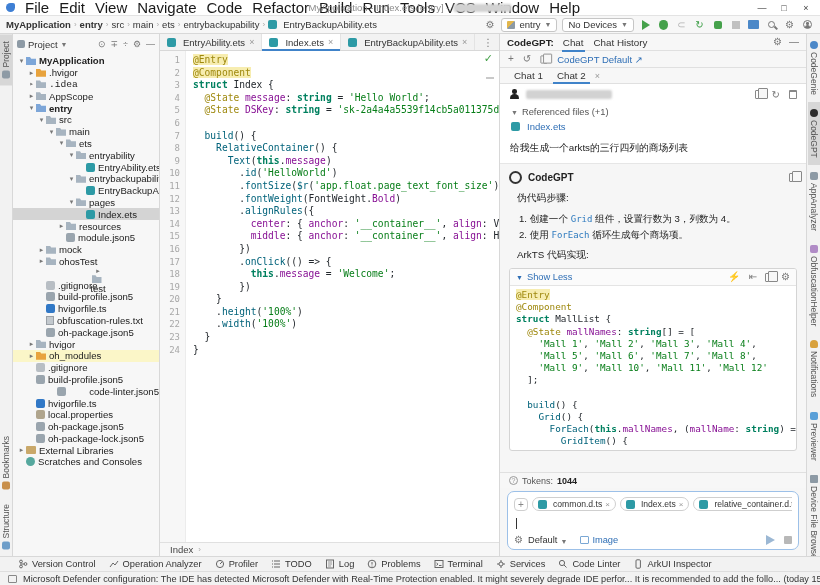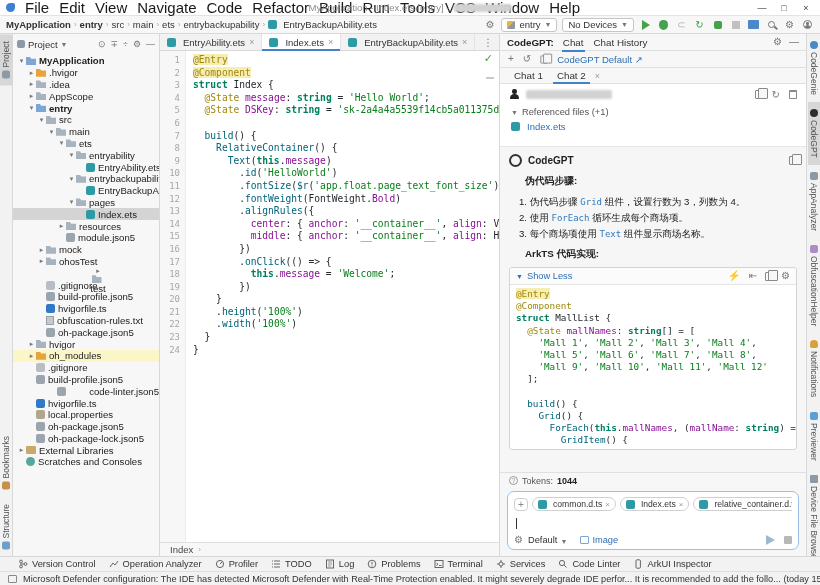--- a/index.html
+++ b/index.html
@@ -130,21 +130,21 @@
   .avatar::before { content:""; position:absolute; left:3.3px; top:0; width:4.5px; height:4.5px; border-radius:50%; background:#222; }
   .avatar::after { content:""; position:absolute; left:1px; top:5.2px; width:9px; height:5px; border-radius:5px 5px 1px 1px; background:#222; }
   .urow-icons { margin-left:auto; display:flex; gap:9px; color:#666; }
   .reffiles { display:flex; align-items:center; gap:4px; color:#555; font-size:9.3px; margin:7px 0 4px 2px; }
   .filelink { display:flex; align-items:center; gap:4px; color:#2e6eb5; font-size:9.5px; margin:0 0 7px 2px; }
   .umsg { font-size:9.8px; color:#222; padding:3px 1px 1px 1px; }
   .assistant { padding:7px 9px; }
   .arow { display:flex; align-items:center; gap:6px; margin-bottom:8px; }
   .gptlogo { width:13px; height:13px; border-radius:50%; border:2.2px solid #333; position:relative; flex:none; }
   .aname { font-weight:bold; font-size:10px; }
-  .ahead { font-weight:bold; font-size:9.8px; margin:6px 0 6px 16px; }
+  .ahead { font-weight:normal; font-size:9.8px; margin:6px 0 6px 8px; }
   .step { font-size:9.6px; line-height:15px; padding-left:10px; color:#222; }
   .st-ic { color:#2f7bbf; font-family:"DejaVu Sans Mono", monospace; font-size:9px; }
   .codecard { border:1px solid #d4d4d4; background:#fff; border-radius:3px; margin-top:5px; overflow:hidden; }
   .cc-head { height:17px; display:flex; align-items:center; padding:0 6px; gap:4px; border-bottom:1px solid #e4e4e4; background:#fbfbfb; }
   .showless { color:#2e6eb5; font-size:9.3px; }
   .cc-icons { margin-left:auto; display:flex; gap:8px; color:#888; align-items:center; }
   .gcode { padding:3px 6px; font-family:"DejaVu Sans Mono", monospace; font-size:9.3px; white-space:pre; overflow:hidden; }
   .gcl { height:12.2px; line-height:12.2px; }
   .tokens { height:16px; display:flex; align-items:center; gap:4px; padding:0 9px; border-top:1px solid #e0e0e0; background:#f7f7f7; flex:none; font-size:9px; color:#555; }
   .tokens b { color:#222; }
@@ -314,21 +314,21 @@
           <div class="trow" style="padding-left: 4px;">
             <span class="tchev">▾</span>
             <span class="fic project-icon"></span>
             <span class="tlabel bold">MyApplication</span>
           </div>
           <div class="trow" style="padding-left: 14px;">
             <span class="tchev">▸</span>
             <span class="fic folder-orange-icon"></span>
             <span class="tlabel">.hvigor</span>
           </div>
-          <div class="trow" style="padding-left: 14px;">
+          <div class="trow" style="padding-left: 14px; font-family: Liberation Mono, monospace;">
             <span class="tchev">▸</span>
             <span class="fic folder-icon"></span>
             <span class="tlabel">.idea</span>
           </div>
           <div class="trow" style="padding-left: 14px;">
             <span class="tchev">▸</span>
             <span class="fic folder-icon"></span>
             <span class="tlabel">AppScope</span>
           </div>
           <div class="trow" style="padding-left: 14px;">
@@ -580,35 +580,35 @@
             </span>
           </div>
           <div class="reffiles">
             <span class="chev-dn">▼</span>
             <span>Referenced files (+1)</span>
           </div>
           <div class="filelink">
             <span class="fic ets-file-icon"></span>
             <span>Index.ets</span>
           </div>
+          <div class="umsg">给我生成一个arkts的三行四列的商场列表</div>
         </div>
 
         <div class="assistant">
           <div class="arow">
             <span class="gptlogo"></span>
             <span class="aname">CodeGPT</span>
             <span class="urow-icons">
                 <span class="copyic"></span>
               </span>
           </div>
           <div class="ahead">伪代码步骤:</div>
           <div id="steps">
-              <div class="step"><span class="st-t">1. </span><span class="st-t">伪代码步骤 </span><span class="st-ic">Grid</span><span class="st-t"> 组件，设置行数为 3，列数为 4。</span></div>
+              <div class="step"><span class="st-t">1. </span><span class="st-t">创建一个 </span><span class="st-ic">Grid</span><span class="st-t"> 组件，设置行数为 3，列数为 4。</span></div>
               <div class="step"><span class="st-t">2. </span><span class="st-t">使用 </span><span class="st-ic">ForEach</span><span class="st-t"> 循环生成每个商场项。</span></div>
-              <div class="step"><span class="st-t">3. </span><span class="st-t">每个商场项使用 </span><span class="st-ic">Text</span><span class="st-t"> 组件显示商场名称。</span></div>
             </div>
           <div class="ahead">ArkTS 代码实现:</div>
           <div class="codecard">
             <div class="cc-head">
               <span class="chev-dn" style="color:#2e6eb5;">▼</span>
               <span class="showless">Show Less</span>
               <span class="cc-icons">
                 <span class="glyph">⚡</span>
                 <span class="glyph">⇤</span>
                 <span class="copyic"></span>

